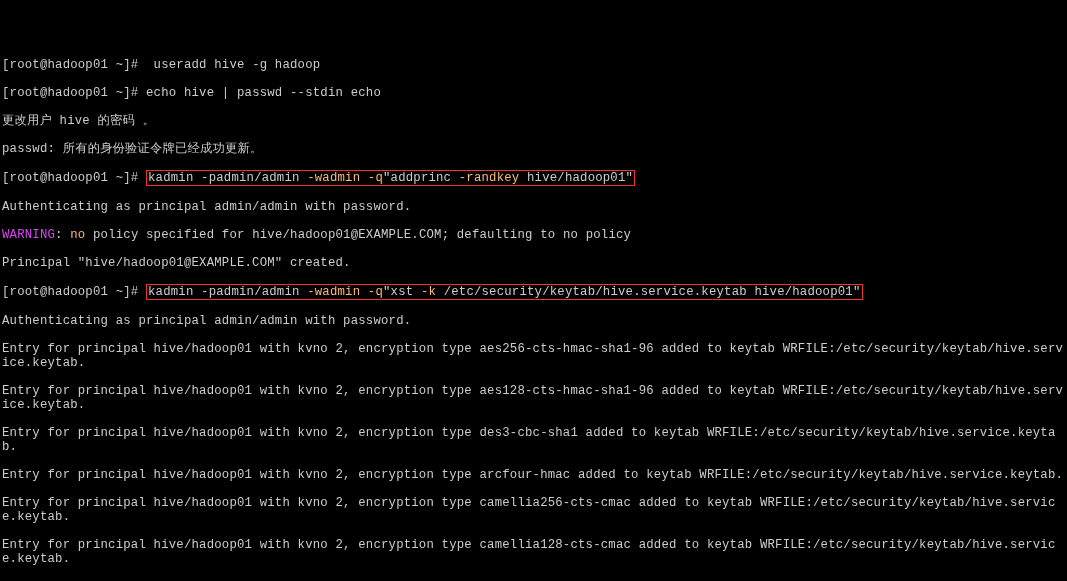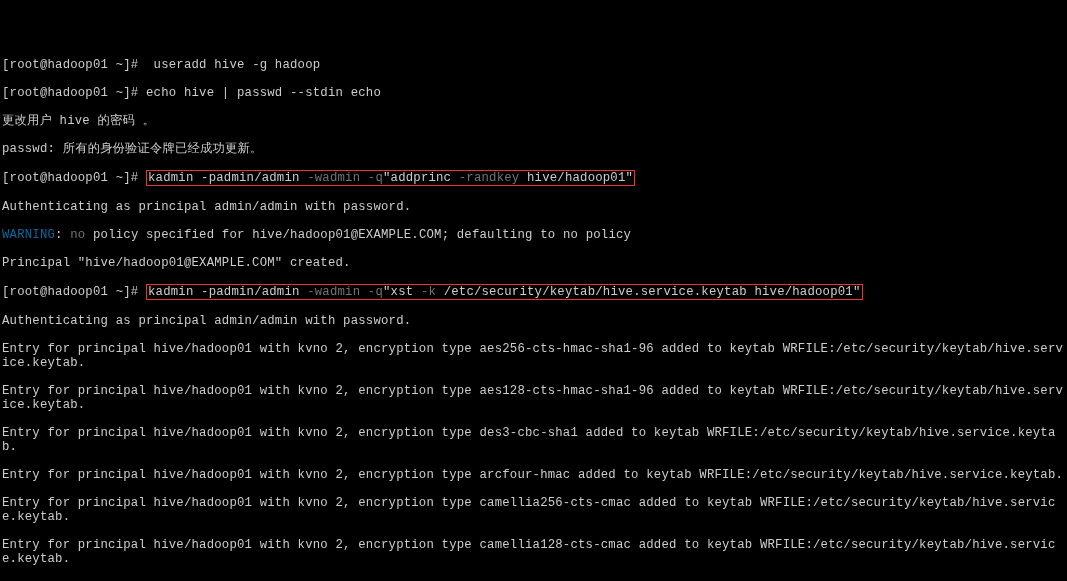--- a/index.html
+++ b/index.html
@@ -10,22 +10,22 @@
   font-family: "Consolas", "Courier New", monospace;
   font-size: 12.3px;
   line-height: 14px;
   letter-spacing: 0.2px;
   width: 1067px;
   white-space: pre-wrap;
   word-break: break-all;
   position: relative;
 }
 .line { display: block; }
-.red { color: #737373; text-align: center; }
-.orange { color: #0369a1; }
+.red { color: #fdba74; text-align: center; }
+.orange { color: #d946ef; }
 .box { border: 1px solid #e33; display: inline-block; padding: 0 1px; }
 </style>
 </head>
 <body>
 
 
 
 <span class="line"><span>[root@hadoop01 ~]#  </span><span>useradd hive -g hadoop</span></span>
 <span class="line"><span>[root@hadoop01 ~]# </span><span>echo hive | passwd --stdin echo</span></span>
 <span class="line">更改用户 hive 的密码 。</span>

